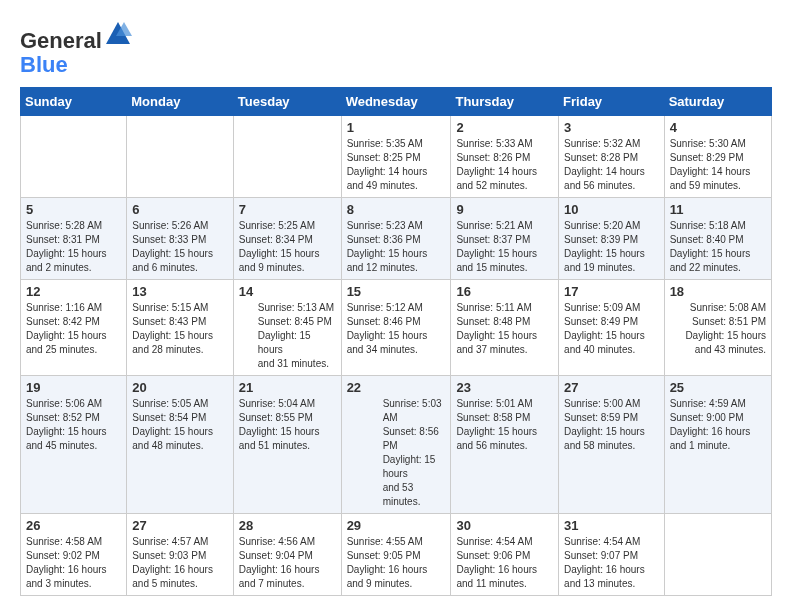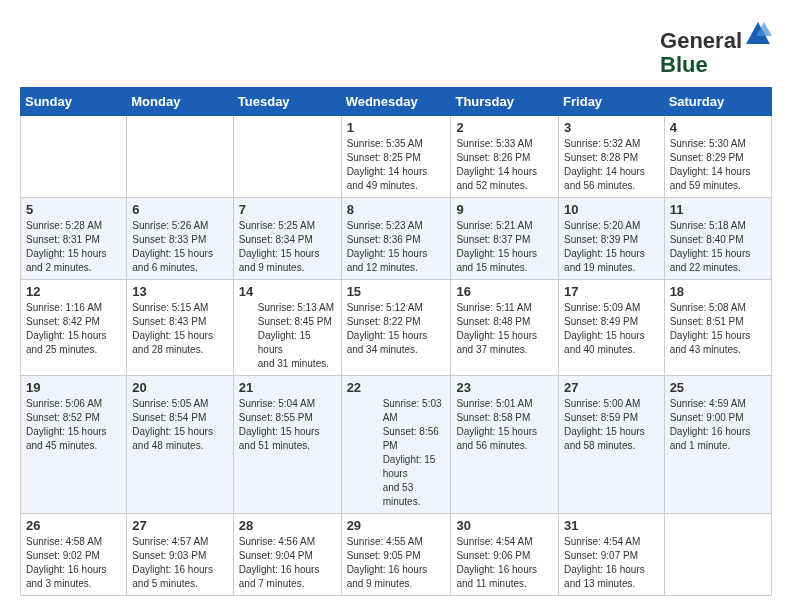--- a/index.html
+++ b/index.html
@@ -5,35 +5,35 @@
     * { box-sizing: border-box; margin: 0; padding: 0; }
     body {
       font-family: Arial, sans-serif;
       background: #fff;
       width: 792px;
       min-height: 612px;
       padding: 20px;
     }
     .header {
       display: flex;
-      justify-content: flex-end;
+      justify-content: flex-start;
       align-items: flex-start;
       margin-bottom: 10px;
     }
     .logo {
       display: flex;
       align-items: center;
     }
     .logo-text {
       font-size: 22px;
       font-weight: bold;
       line-height: 1.1;
     }
     .logo-general { color: #333; }
-    .logo-blue { color: #14532d; }
+    .logo-blue { color: #3b82f6; }
     .logo-icon {
       width: 28px;
       height: 28px;
       margin-left: 2px;
     }
     .title-block {
       text-align: right;
     }
     .month-title {
       font-size: 38px;
@@ -230,41 +230,41 @@
         <td>
           <span class="day-number">14</span>
           <div class="cell-content" style="white-space: pre-line; margin-left: 19px;">Sunrise: 5:13 AM
 Sunset: 8:45 PM
 Daylight: 15 hours
 and 31 minutes.</div>
         </td>
         <td>
           <span class="day-number">15</span>
           <div class="cell-content" style="white-space: pre-line;">Sunrise: 5:12 AM
-Sunset: 8:22 PM
+Sunset: 8:46 PM
 Daylight: 15 hours
 and 34 minutes.</div>
         </td>
         <td>
           <span class="day-number">16</span>
           <div class="cell-content" style="white-space: pre-line;">Sunrise: 5:11 AM
 Sunset: 8:48 PM
 Daylight: 15 hours
 and 37 minutes.</div>
         </td>
         <td>
           <span class="day-number">17</span>
           <div class="cell-content" style="white-space: pre-line;">Sunrise: 5:09 AM
 Sunset: 8:49 PM
 Daylight: 15 hours
 and 40 minutes.</div>
         </td>
         <td>
           <span class="day-number">18</span>
-          <div class="cell-content" style="white-space: pre-line;">Sunrise: 5:08 AM
+          <div class="cell-content" style="white-space: pre-line; text-align: right;">Sunrise: 5:08 AM
 Sunset: 8:51 PM
 Daylight: 15 hours
 and 43 minutes.</div>
         </td>
       </tr>
       <tr>
         <td>
           <span class="day-number">19</span>
           <div class="cell-content" style="white-space: pre-line;">Sunrise: 5:06 AM
 Sunset: 8:52 PM

